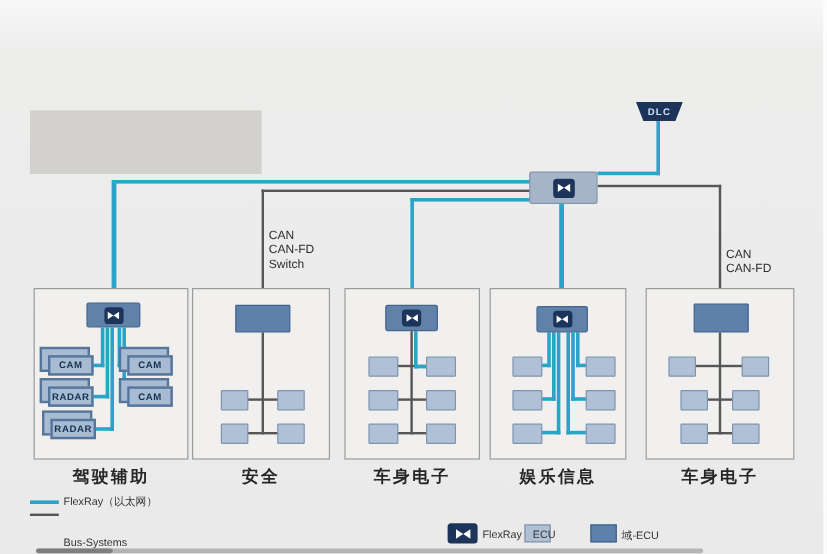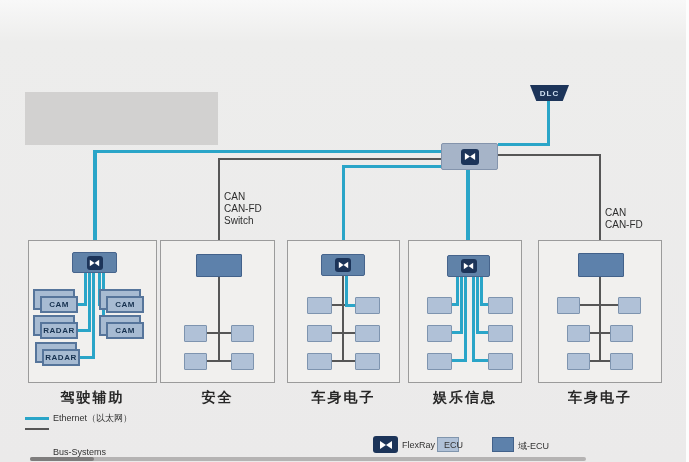--- a/index.html
+++ b/index.html
@@ -177,21 +177,21 @@
   <div class="ecu" style="left:567px;top:353px"></div>
   <div class="ecu" style="left:610px;top:353px"></div>
 
   <div class="dlabel" style="left:28px;width:129px">驾驶辅助</div>
   <div class="dlabel" style="left:160px;width:115px">安全</div>
   <div class="dlabel" style="left:287px;width:113px">车身电子</div>
   <div class="dlabel" style="left:538px;width:124px">车身电子</div>
   <div class="dlabel" style="left:408px;width:114px">娱乐信息</div>
 
   <i class="legswatch cy" style="left:25px;top:417px;width:24px;height:3px;position:absolute"></i>
-  <div class="leg" style="left:53px;top:412px">Ethernet（以太网）</div>
+  <div class="leg" style="left:53px;top:412px">FlexRay（以太网）</div>
   <i class="legswatch bus" style="left:25px;top:428px;width:24px;height:2px;position:absolute"></i>
   <div class="leg" style="left:53px;top:447px">Bus-Systems</div>
 
   <span class="sw-ico" style="position:absolute;left:373px;top:436px;width:25px;height:17px">
     <svg viewBox="0 0 14 10" width="14" height="10">
         <path d="M1 1 7 5 1 9Z" fill="#fff"></path>
         <path d="M13 1 7 5 13 9Z" fill="#fff"></path>
       </svg>
   </span>
   <div class="leg" style="left:402px;top:440px">FlexRay</div>

